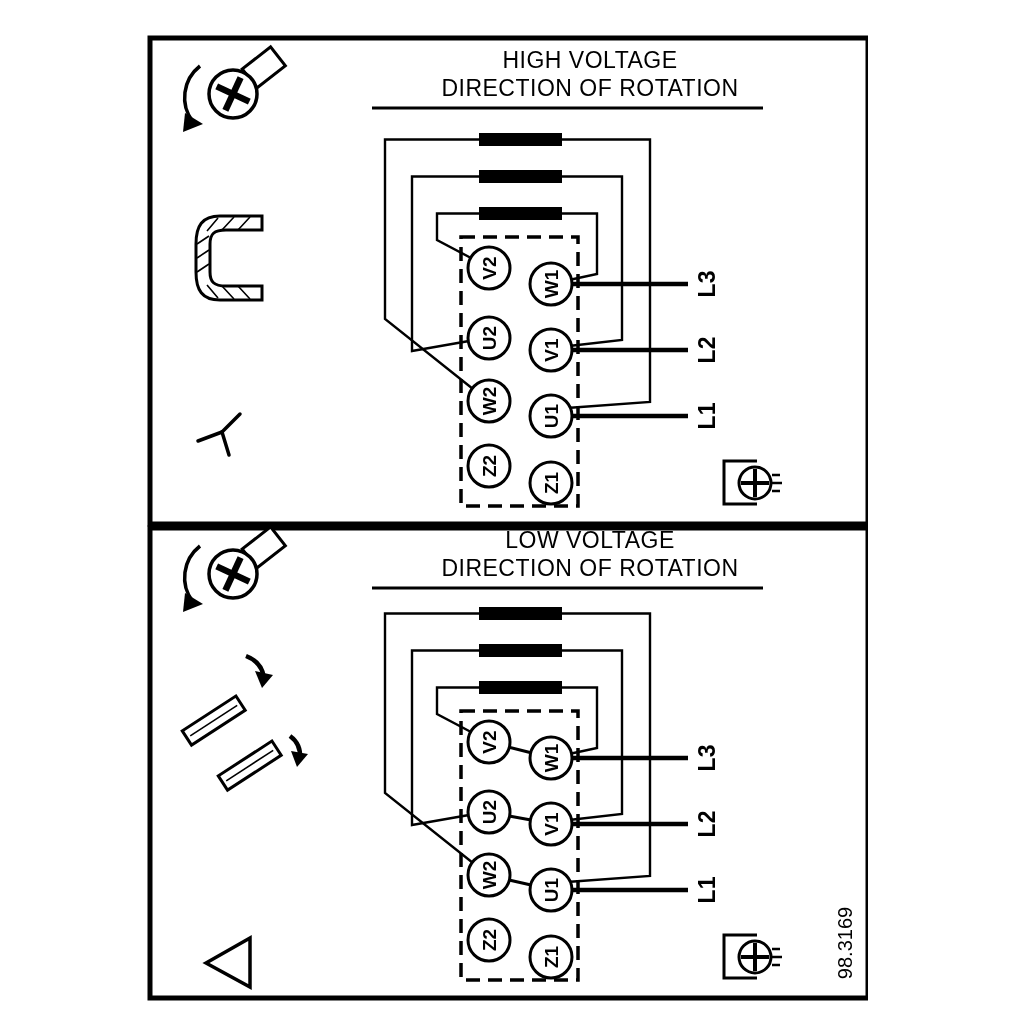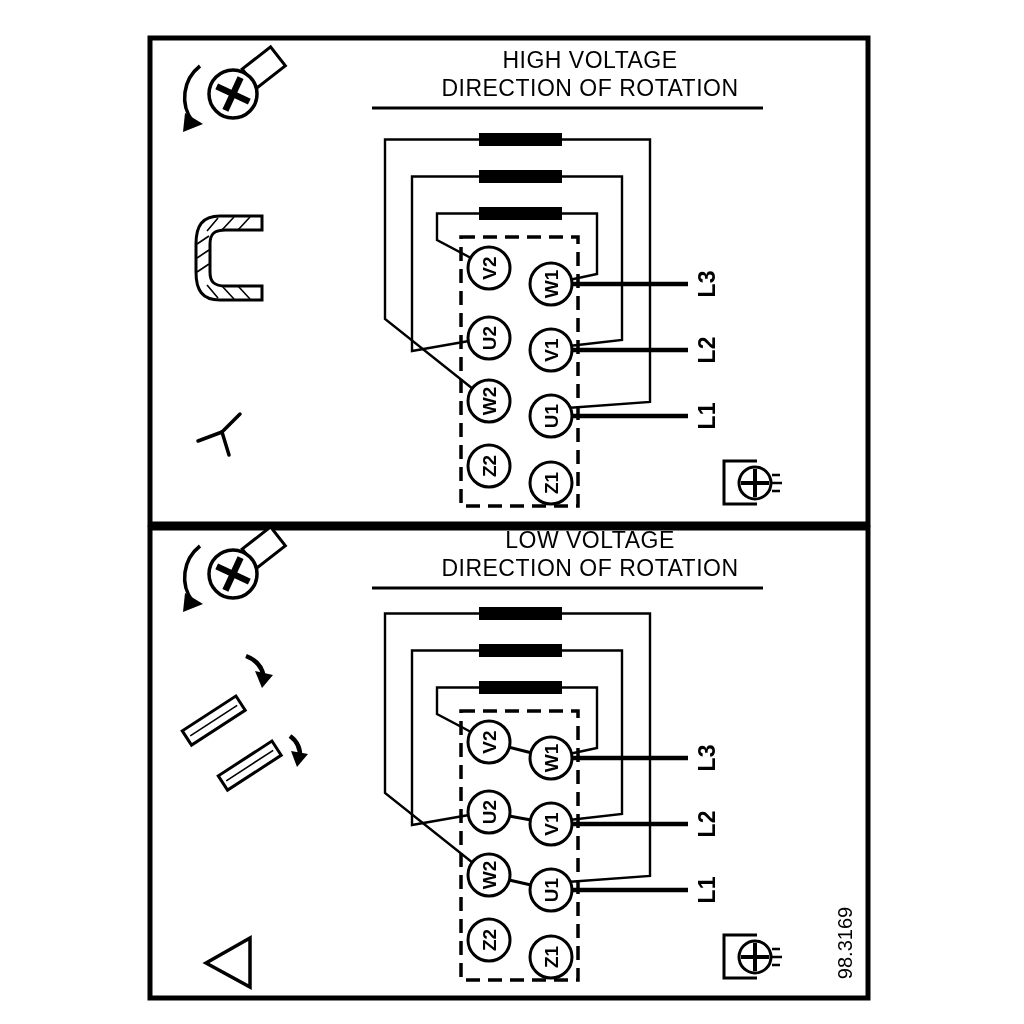--- a/index.html
+++ b/index.html
@@ -1,16 +1,16 @@
 <!DOCTYPE html>
 <html><head>
 <meta charset="utf-8">
 <style>
   html,body{margin:0;padding:0;background:#ffffff;}
-  .stage{position:relative;width:1024px;height:1024px;background:#ffffff;overflow:hidden;
+  .stage{position:relative;width:868px;height:1024px;background:#ffffff;overflow:hidden;
          font-family:"Liberation Sans", sans-serif;}
   svg text{font-family:"Liberation Sans", sans-serif;fill:#000;}
   .title-text{font-size:23px;font-weight:500;letter-spacing:0.5px;}
   .term-label{font-size:19px;font-weight:bold;}
   .supply-label{font-size:23px;font-weight:600;}
   .fig-num{font-size:20px;font-weight:400;}
 </style>
 </head>
 <body>
 

